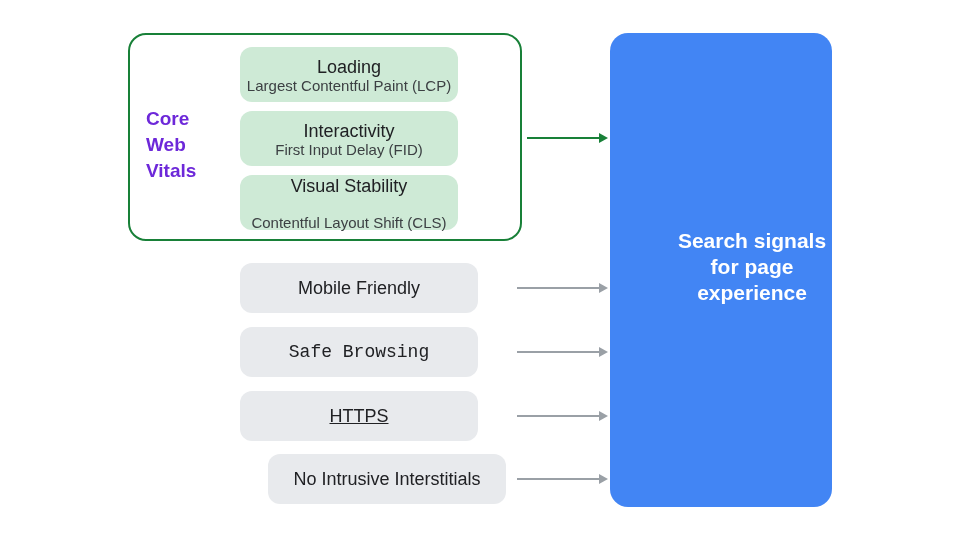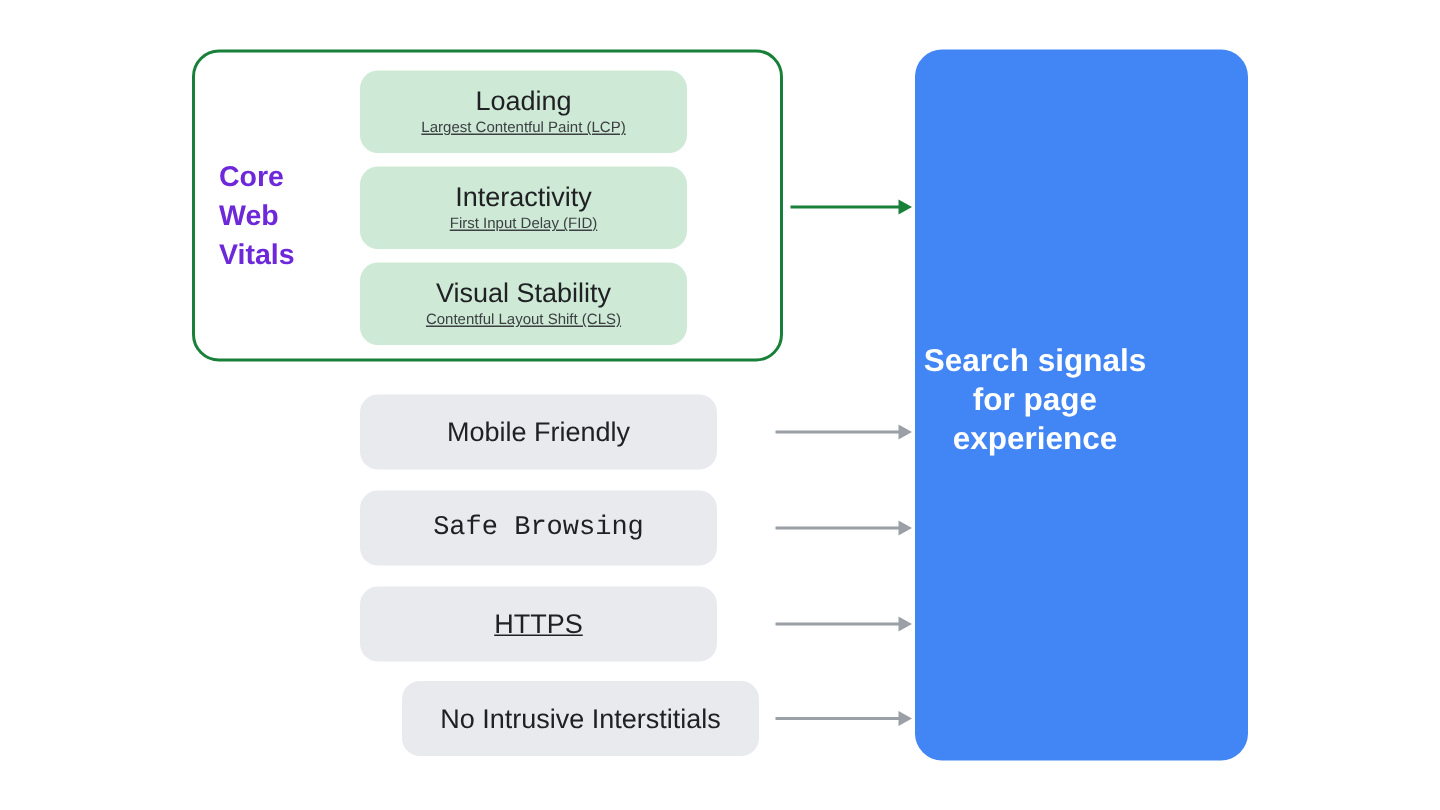--- a/index.html
+++ b/index.html
@@ -49,32 +49,31 @@
     background: #CEEAD6;
     border-radius: 12px;
     display: flex;
     flex-direction: column;
     align-items: center;
     justify-content: center;
     text-align: center;
   }
   .vital-box.v0 { top: 47px; }
   .vital-box.v1 { top: 111px; }
-  .vital-box.v2 { top: 175px; }
+  .vital-box.v2 { top: 175px; justify-content: space-between; }
   .vital-title {
     color: #202124;
     font-size: 18px;
     font-weight: 500;
     line-height: 22px;
   }
   .vital-subtitle {
     color: #3C4043;
-    font-size: 10px;
+    font-size: 15px;
     line-height: 15px;
-    text-decoration: underline;
   }
 
   
   .signal-box {
     position: absolute;
     left: 240px;
     width: 238px;
     height: 50px;
     background: #E8EAED;
     border-radius: 12px;
@@ -94,21 +93,21 @@
   .target-box {
     position: absolute;
     left: 610px;
     top: 33px;
     width: 222px;
     height: 474px;
     background: #4285F4;
     border-radius: 18px;
     display: flex;
     align-items: center;
-    justify-content: flex-start;
+    justify-content: flex-end;
   }
   .target-label {
     width: 160px;
     text-align: center;
     color: #ffffff;
     font-size: 21px;
     font-weight: bold;
     line-height: 26px;
     margin-top: -6px;
   }

